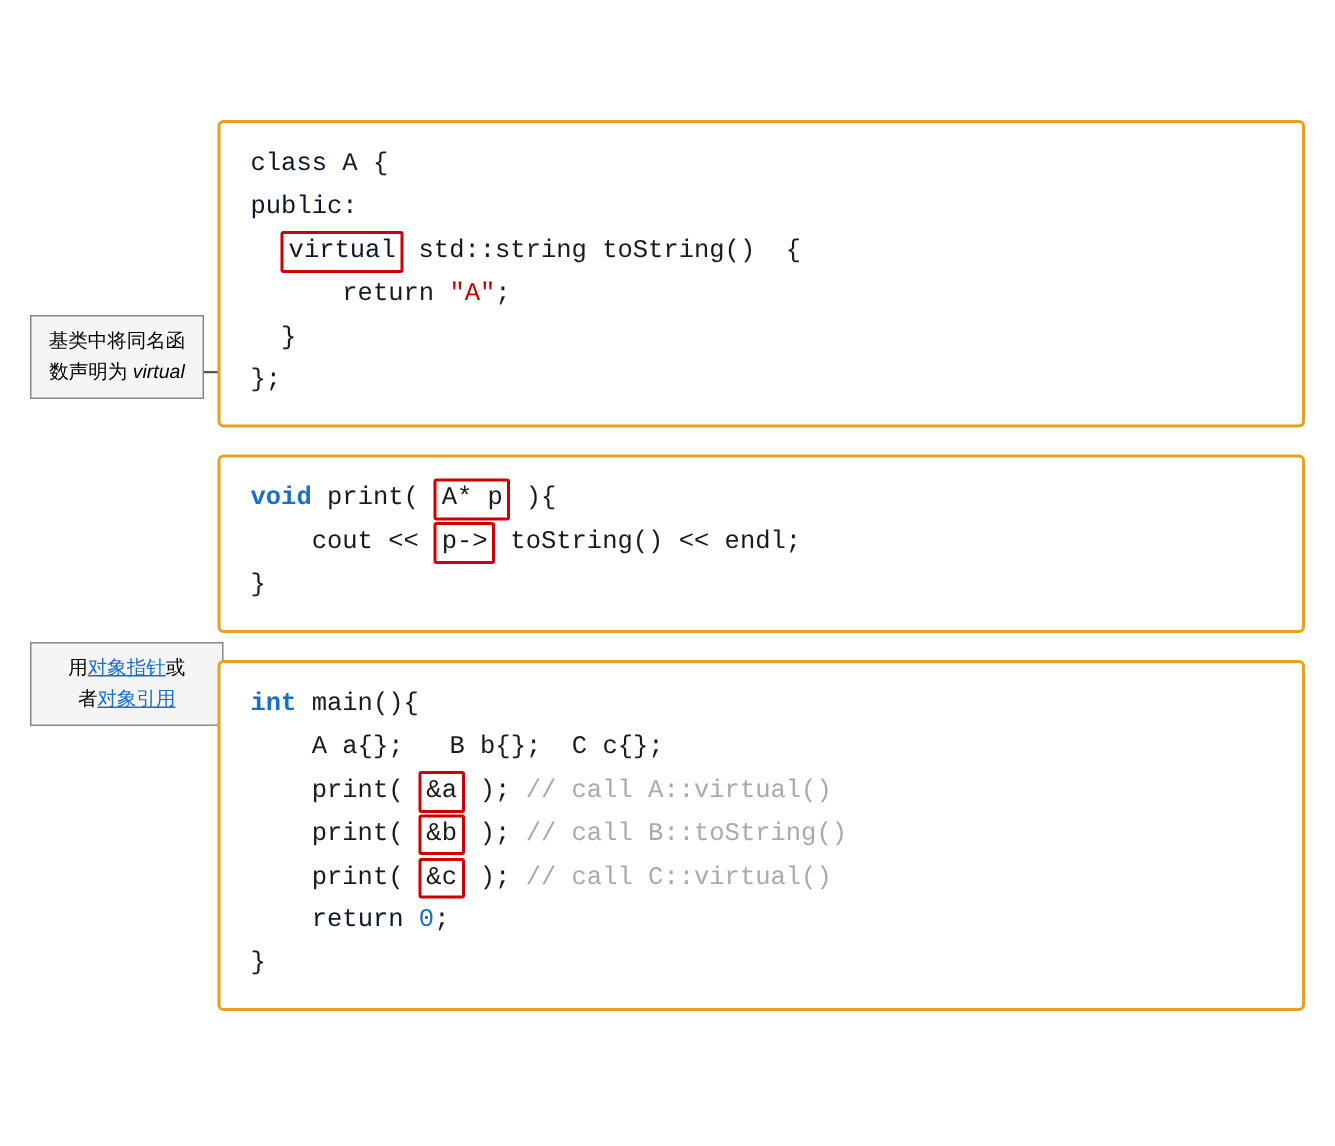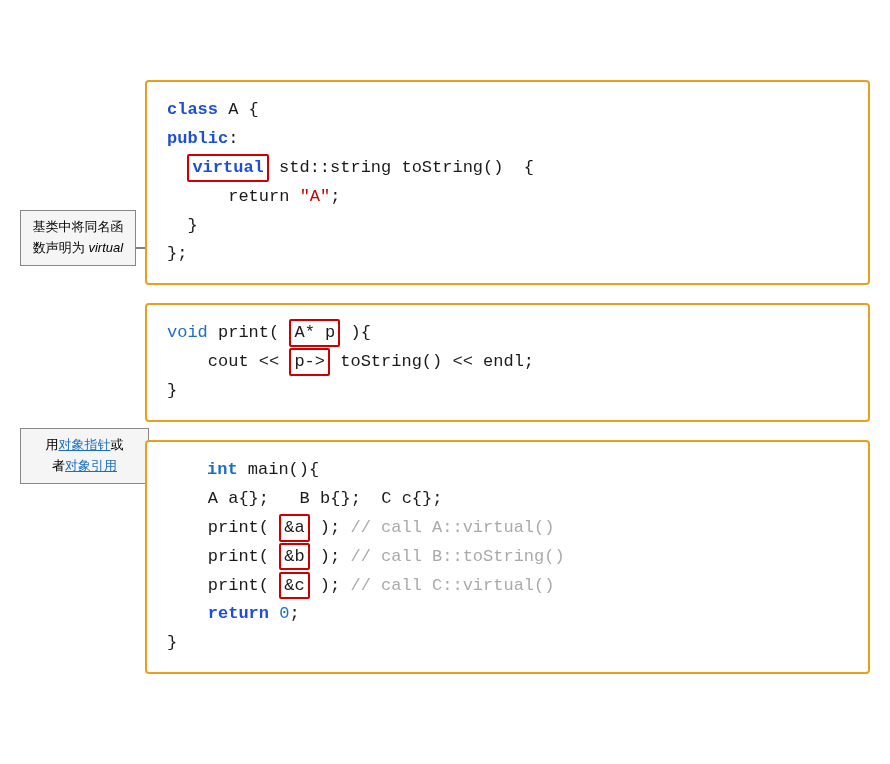--- a/index.html
+++ b/index.html
@@ -29,23 +29,23 @@
     }
 
     .code-line {
       line-height: 1.7;
       font-size: 17px;
       color: #1a1a1a;
       white-space: pre;
     }
 
     
-    .kw-blue { color: #1d4ed8; font-weight: bold; }
-    .kw-void { color: #1a6fc4; font-weight: normal; }
-    .kw-int  { color: #1a6fc4; font-weight: bold; margin-left: 40px; }
+    .kw-blue { color: #0f172a; font-weight: normal; }
+    .kw-void { color: #1a6fc4; font-weight: bold; }
+    .kw-int  { color: #1a6fc4; font-weight: bold; }
     .str-red { color: #cc0000; }
     .comment-gray { color: #aaa; }
     .num-blue { color: #1a6fc4; }
 
     
     .highlight-box {
       display: inline-block;
       border: 2px solid #cc0000;
       padding: 0 3px;
       border-radius: 2px;

